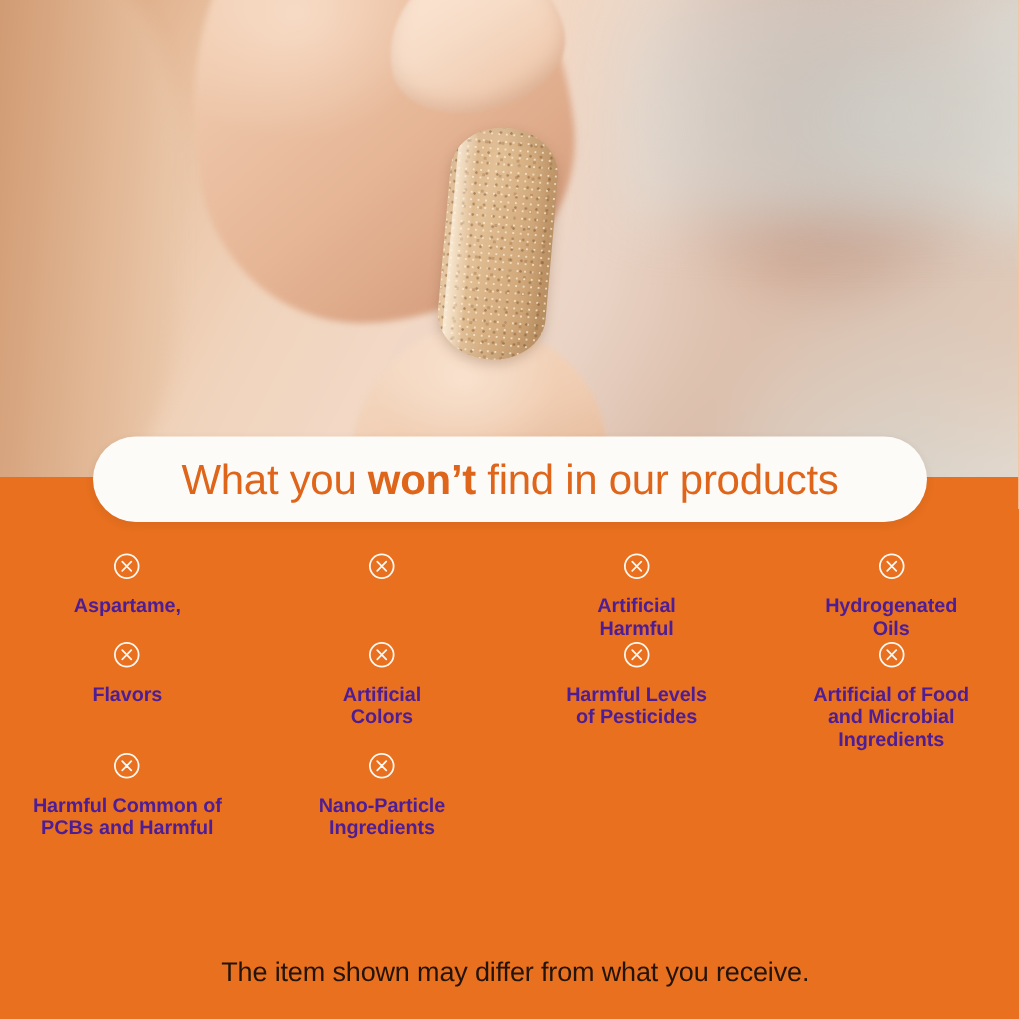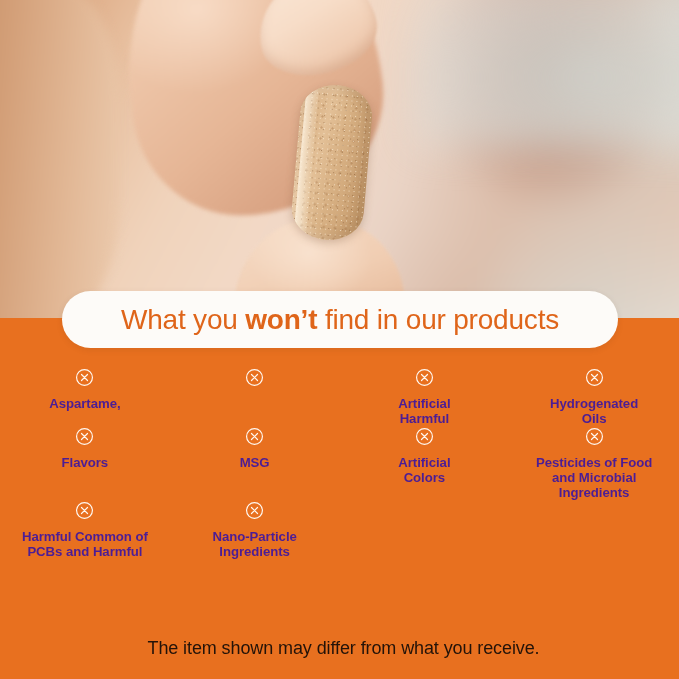--- a/index.html
+++ b/index.html
@@ -315,55 +315,56 @@
         <svg viewBox="0 0 24 24" width="19" height="19" aria-hidden="true">
           <circle cx="12" cy="12" r="10" fill="none" stroke="#FFF7F0" stroke-width="1.5"></circle>
           <path d="M8.2 8.2 L15.8 15.8 M15.8 8.2 L8.2 15.8" stroke="#FFF7F0" stroke-width="1.5" stroke-linecap="round"></path>
         </svg>
       </span>
       <div class="cell-label">
         <div>Flavors</div>
       </div>
     </div>
 
-    <div class="cell row-2">
-      <span class="x-icon">
-        <svg viewBox="0 0 24 24" width="19" height="19" aria-hidden="true">
-          <circle cx="12" cy="12" r="10" fill="none" stroke="#FFF7F0" stroke-width="1.5"></circle>
-          <path d="M8.2 8.2 L15.8 15.8 M15.8 8.2 L8.2 15.8" stroke="#FFF7F0" stroke-width="1.5" stroke-linecap="round"></path>
-        </svg>
-      </span>
-      <div class="cell-label">
-        <div>MSG</div>
-      </div>
-    </div>
 
     <div class="cell row-2">
       <span class="x-icon">
         <svg viewBox="0 0 24 24" width="19" height="19" aria-hidden="true">
           <circle cx="12" cy="12" r="10" fill="none" stroke="#FFF7F0" stroke-width="1.5"></circle>
           <path d="M8.2 8.2 L15.8 15.8 M15.8 8.2 L8.2 15.8" stroke="#FFF7F0" stroke-width="1.5" stroke-linecap="round"></path>
         </svg>
       </span>
       <div class="cell-label">
         <div>Artificial</div>
         <div>Colors</div>
       </div>
     </div>
 
-
     <div class="cell row-3">
       <span class="x-icon">
         <svg viewBox="0 0 24 24" width="19" height="19" aria-hidden="true">
           <circle cx="12" cy="12" r="10" fill="none" stroke="#FFF7F0" stroke-width="1.5"></circle>
           <path d="M8.2 8.2 L15.8 15.8 M15.8 8.2 L8.2 15.8" stroke="#FFF7F0" stroke-width="1.5" stroke-linecap="round"></path>
         </svg>
       </span>
       <div class="cell-label">
-        <div>Pesticides of Food</div>
+        <div>Harmful Levels</div>
+        <div>of Pesticides</div>
+      </div>
+    </div>
+
+    <div class="cell row-3">
+      <span class="x-icon">
+        <svg viewBox="0 0 24 24" width="19" height="19" aria-hidden="true">
+          <circle cx="12" cy="12" r="10" fill="none" stroke="#FFF7F0" stroke-width="1.5"></circle>
+          <path d="M8.2 8.2 L15.8 15.8 M15.8 8.2 L8.2 15.8" stroke="#FFF7F0" stroke-width="1.5" stroke-linecap="round"></path>
+        </svg>
+      </span>
+      <div class="cell-label">
+        <div>Artificial of Food</div>
         <div>and Microbial</div>
         <div>Ingredients</div>
       </div>
     </div>
 
     <div class="cell row-3">
       <span class="x-icon">
         <svg viewBox="0 0 24 24" width="19" height="19" aria-hidden="true">
           <circle cx="12" cy="12" r="10" fill="none" stroke="#FFF7F0" stroke-width="1.5"></circle>
           <path d="M8.2 8.2 L15.8 15.8 M15.8 8.2 L8.2 15.8" stroke="#FFF7F0" stroke-width="1.5" stroke-linecap="round"></path>

